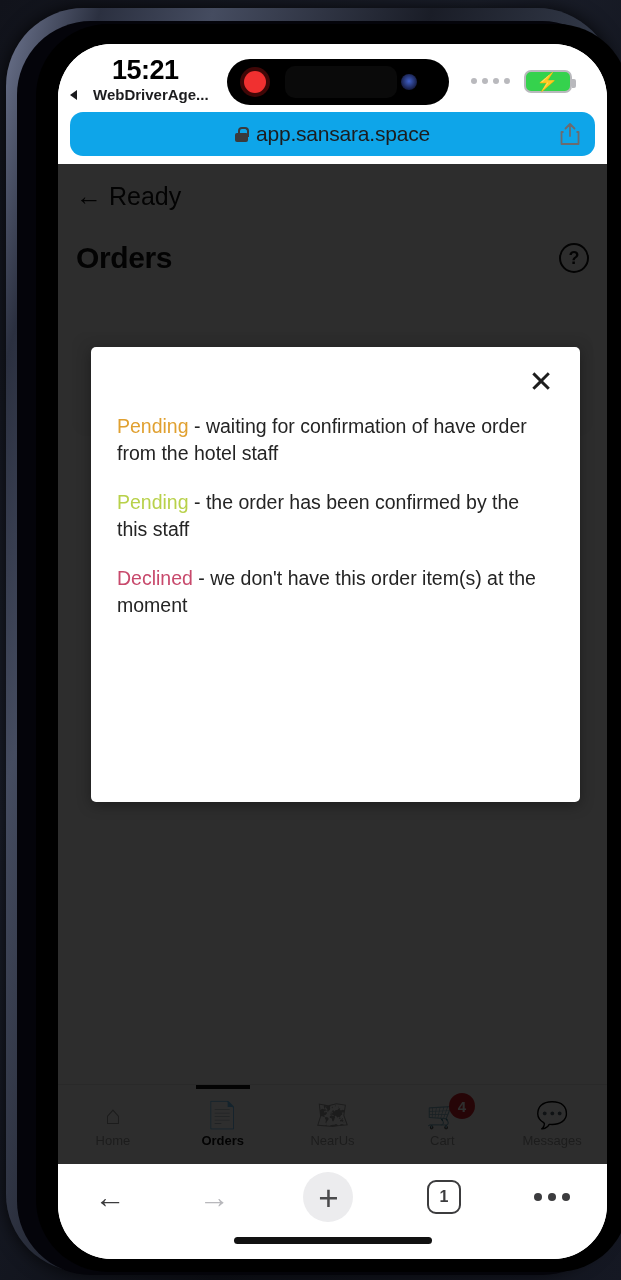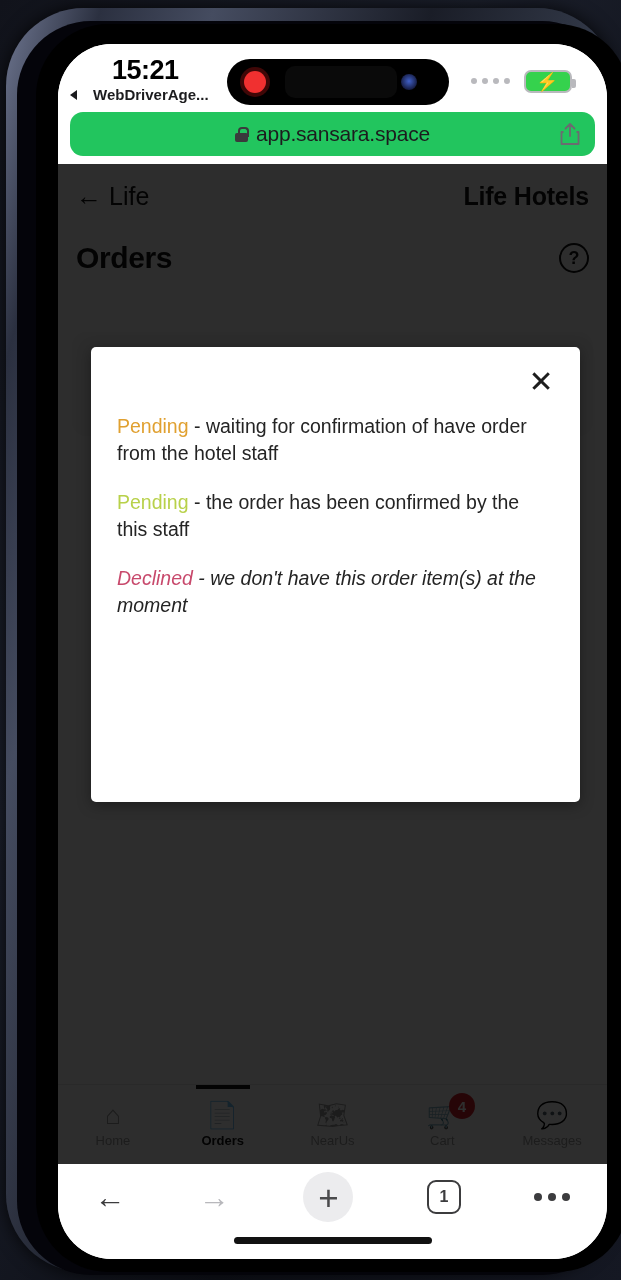--- a/index.html
+++ b/index.html
@@ -115,21 +115,21 @@
   }
   .battery .bolt {
     position: absolute; left: 50%; top: 50%;
     transform: translate(-50%,-50%);
     font-size: 18px; line-height: 1; color: #000;
   }
 
   .url-bar {
     position: absolute; left: 12px; top: 68px;
     width: 525px; height: 44px;
-    background: #22c55e; border-radius: 13px;
+    background: #0ea5e9; border-radius: 13px;
     display: flex; align-items: center; justify-content: center;
   }
   .url-text {
     font-size: 21px; color: #1c1c1e; letter-spacing: -.2px;
     display: flex; align-items: center; gap: 8px;
   }
   .lock-ic { display: inline-block; width: 13px; height: 15px; position: relative; }
   .lock-ic:before {
     content:""; position:absolute; left:0; bottom:0;
     width:13px; height:9px; border-radius:2px; background:#3a3a3c;
@@ -244,21 +244,21 @@
     font-size: 30px; line-height: 1; color: #1d1d1d; font-weight: 400;
   }
   .modal-body {
     position: absolute; left: 26px; top: 66px;
     width: 434px;
   }
   .mrow {
     font-size: 19.5px; line-height: 27px; color: #242424;
     margin-bottom: 22px;
   }
-  .mrow:last-child { margin-bottom: 1px; font-style: italic; }
+  .mrow:last-child { margin-bottom: 1px; }
   .mrow .kw { font-weight: 400; }
 
   
   .safari-bottom {
     position: absolute; left: 0; bottom: 0;
     width: 549px; height: 95px;
     background: #fff;
   }
   .sb-row {
     position: absolute; left: 0; top: 4px;
@@ -329,23 +329,22 @@
               <path d="M4.5 10 L2.5 10 L2.5 22 L19.5 22 L19.5 10 L17.5 10" stroke="#6b6b70" stroke-width="1.8" fill="none" stroke-linejoin="round"></path>
             </svg>
           </div>
         </div>
 
         <div class="webapp">
 
           <div class="app-header">
             <div class="back-btn">
               <span class="back-arrow">←</span>
-              <span>Life</span>
-            </div>
-            <div class="brand">Life Hotels</div>
+              <span>Ready</span>
+            </div>
           </div>
 
           <div class="page-title-row">
             <div class="page-title">Orders</div>
             <div class="help-ic">
               <span>?</span>
             </div>
           </div>
 
           <div class="order-card">

